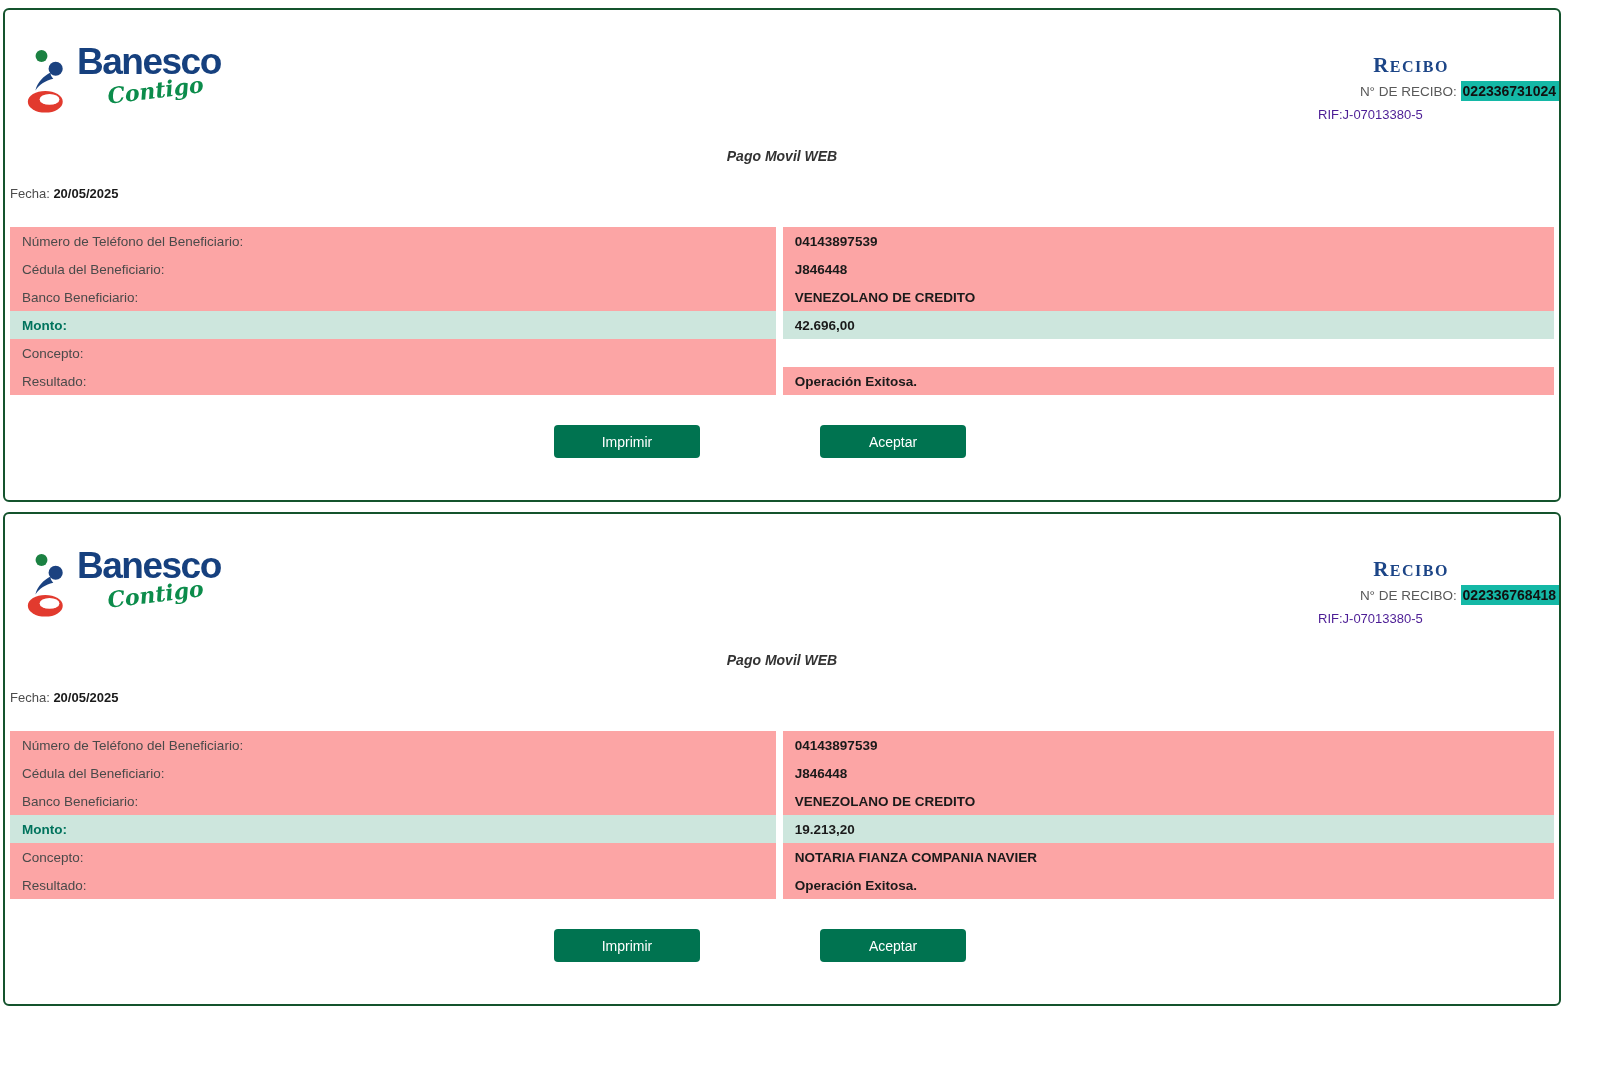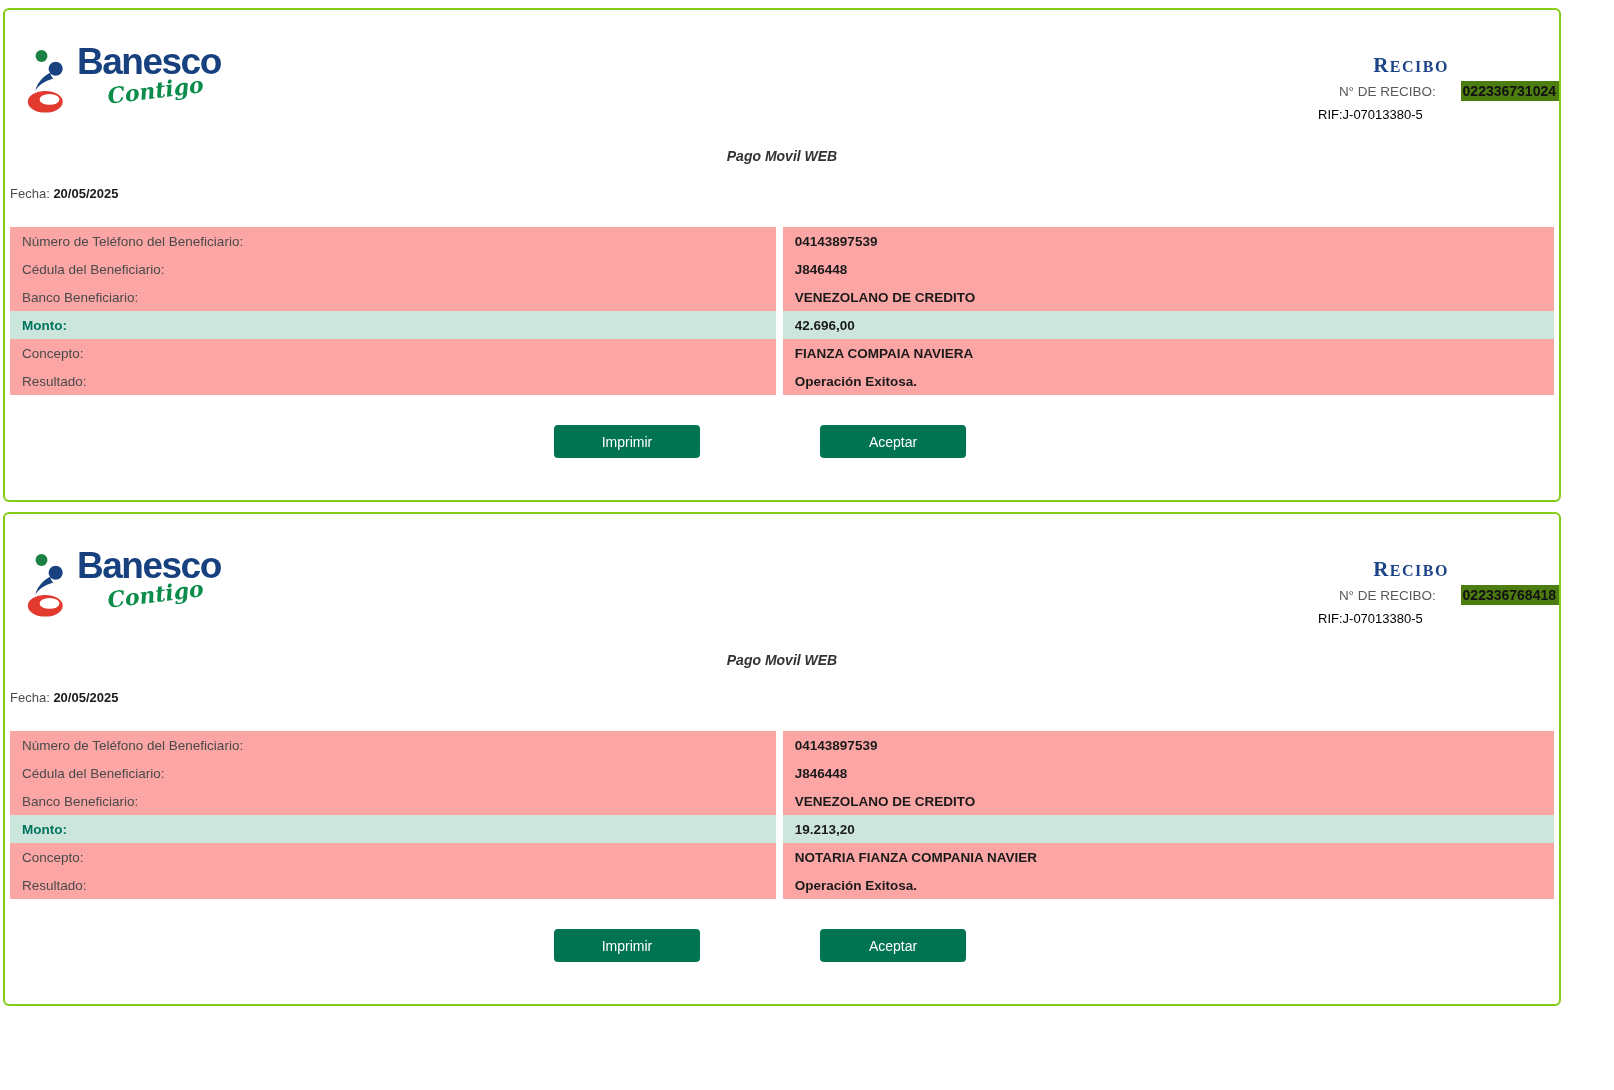--- a/index.html
+++ b/index.html
@@ -6,21 +6,21 @@
   html, body {
     margin: 0; padding: 0;
     width: 1614px; height: 1090px;
     background: #ffffff;
     font-family: "Liberation Sans", sans-serif;
     overflow: hidden;
   }
   .card {
     width: 1558px;
     margin: 8px 53px 0 3px;
-    border: 2px solid #84cc16;
+    border: 2px solid #14532d;
     border-radius: 6px;
     background: #fff;
     position: relative;
   }
   .card + .card { margin-top: 10px; }
 
   
   .card-header {
     display: flex;
     justify-content: space-between;
@@ -53,26 +53,25 @@
     line-height: 22px;
   }
   .recibo-title::first-letter { font-size: 21px; }
   .no-line {
     text-align: right; white-space: nowrap;
     font-size: 13.5px; color: #595959;
     margin-top: 4px; line-height: 19px;
   }
   .receipt-no {
     font-weight: bold; color: #111;
-    font-size: 14px; background: #4d7c0f;
+    font-size: 14px; background: #14b8a6;
     padding: 2px 3px 2px 2px;
-    margin-left: 21px;
   }
   .rif-line {
-    text-align: left; font-size: 13px; color: #000000;
+    text-align: left; font-size: 13px; color: #4c1d95;
     margin-top: 5px; line-height: 17px;
   }
 
   .doc-title {
     text-align: center; font-weight: bold;
     font-size: 14px; color: #333;
     margin-top: 26px;
     font-style: italic;
   }
   .fecha-line {
@@ -156,21 +155,20 @@
     <div class="rrow">
       <div class="rcell lbl">Banco Beneficiario:</div>
       <div class="rcell val">VENEZOLANO DE CREDITO</div>
     </div>
     <div class="rrow highlight">
       <div class="rcell lbl">Monto:</div>
       <div class="rcell val">42.696,00</div>
     </div>
     <div class="rrow">
       <div class="rcell lbl">Concepto:</div>
-      <div class="rcell val">FIANZA COMPAIA NAVIERA</div>
     </div>
     <div class="rrow">
       <div class="rcell lbl">Resultado:</div>
       <div class="rcell val">Operación Exitosa.</div>
     </div>
   </div>
 
   <div class="actions">
     <button class="btn">Imprimir</button>
     <button class="btn">Aceptar</button>

